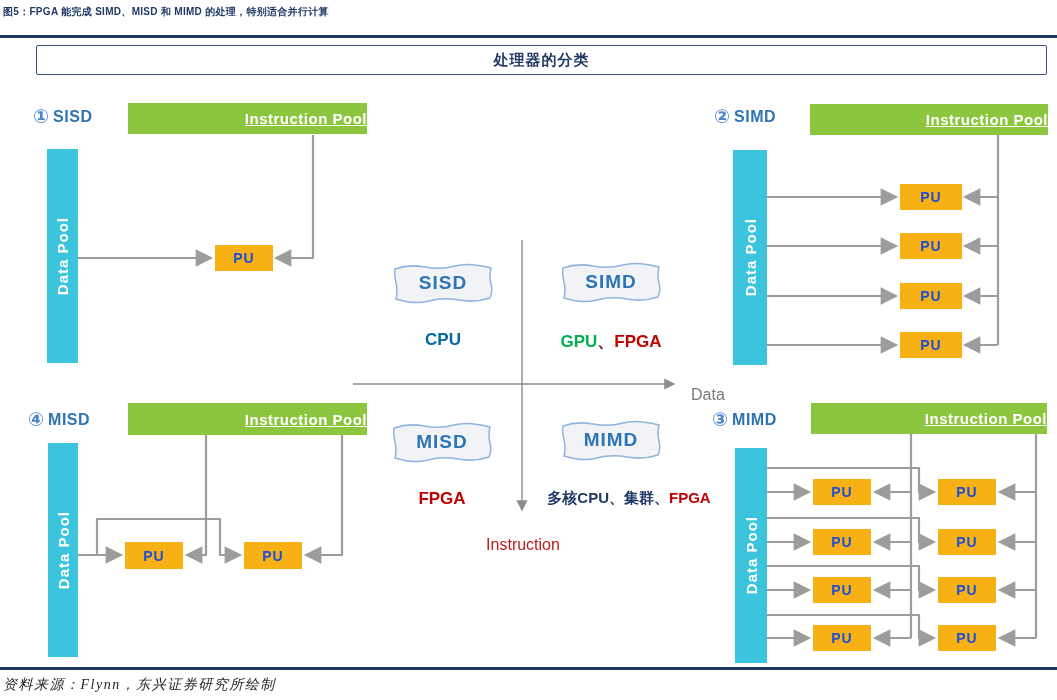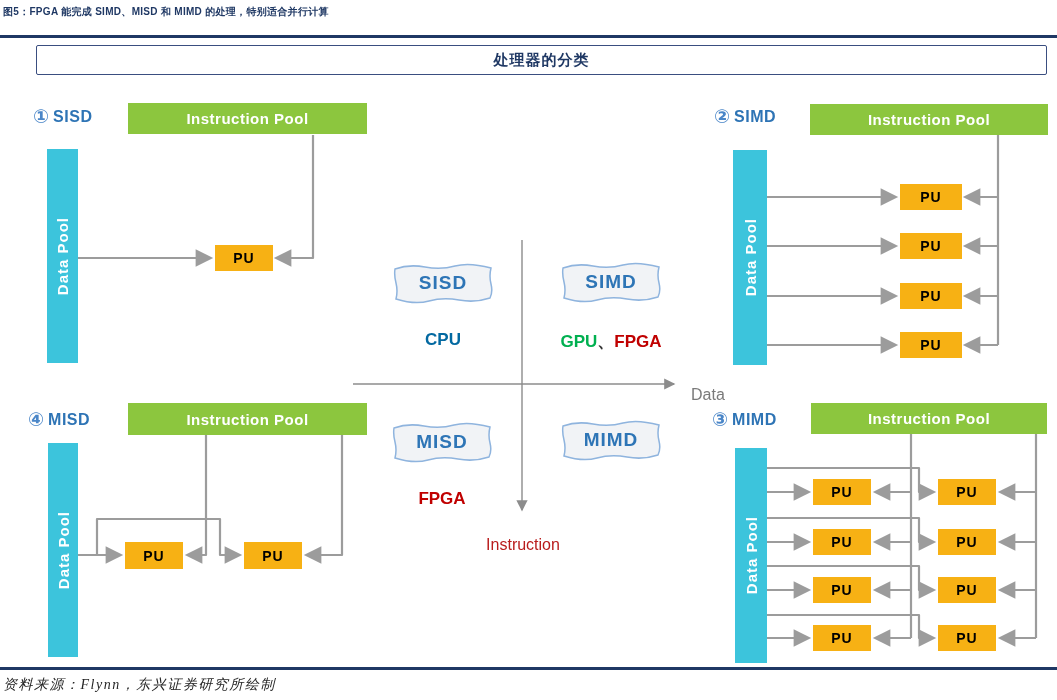--- a/index.html
+++ b/index.html
@@ -13,24 +13,24 @@
         border-radius:2px;background:#fff;display:flex;align-items:center;justify-content:center;
         font-size:15px;font-weight:700;color:#1F3864;letter-spacing:1px;}
   .arrows{position:absolute;left:0;top:0;width:1057px;height:700px;}
   .arrow{stroke:#9C9C9C;stroke-width:2.2;fill:none;stroke-linejoin:round;}
   .gline{stroke:#9C9C9C;stroke-width:2.2;fill:none;stroke-linejoin:round;}
   .axis{stroke:#8C8C8C;stroke-width:1.4;fill:none;}
   .qlabel{position:absolute;display:flex;align-items:center;gap:4px;white-space:nowrap;}
   .qnum{font-size:19px;font-weight:600;color:#4A86C8;line-height:1;}
   .qname{font-size:16px;font-weight:700;color:#2E74B5;letter-spacing:0.5px;}
   .ipool{position:absolute;background:#8CC63E;color:#fff;font-weight:700;font-size:15px;
-        display:flex;align-items:center;justify-content:center;letter-spacing:0.5px;}
+        display:flex;align-items:center;justify-content:flex-end;letter-spacing:0.5px;text-decoration:underline;}
   .dpool{position:absolute;background:#3CC4DC;display:flex;align-items:center;justify-content:center;}
   .vtext{writing-mode:vertical-rl;transform:rotate(180deg);color:#fff;font-weight:700;font-size:15px;letter-spacing:1px;}
-  .pu{position:absolute;background:#F7B114;color:#000000;font-weight:700;font-size:14px;
+  .pu{position:absolute;background:#F7B114;color:#1d4ed8;font-weight:700;font-size:14px;
         display:flex;align-items:center;justify-content:center;letter-spacing:1px;}
   .tag{position:absolute;width:104px;height:42px;}
   .tag svg{position:absolute;left:0;top:0;width:100%;height:100%;}
   .tag-text{position:relative;display:flex;align-items:center;justify-content:center;width:100%;height:100%;
         font-size:19px;font-weight:700;color:#2E75B6;letter-spacing:1px;}
   .tech{position:absolute;text-align:center;font-size:17px;font-weight:700;white-space:nowrap;}
   .tech-sm{font-size:15px;}
   .axis-label{position:absolute;color:#7A7A7A;font-size:16px;}
   .axis-label-v{text-align:center;color:#b91c1c;}
   .source{position:absolute;left:3px;top:676px;font-family:"Liberation Serif","DejaVu Serif",serif;
@@ -209,20 +209,21 @@
   <div class="tag" style="left:559px;top:419px;">
     <svg viewBox="0 0 104 42">
       <path d="M4 7 Q 18 2 34 5 T 64 4 T 100 6 Q 98 14 100 22 T 99 36 Q 84 41 68 38 T 38 39 T 5 37 Q 7 29 5 21 T 4 7 Z" fill="#F1F3F6" stroke="#8FB4DE" stroke-width="1.5"></path>
     </svg>
     <span class="tag-text">MIMD</span>
   </div>
 
   <div class="tech" style="left:391px;top:330px;width:104px;"><span style="color: #0369a1;">CPU</span></div>
   <div class="tech" style="left:549px;top:330px;width:124px;"><span style="color: rgb(0, 176, 80);">GPU</span><span style="color: rgb(51, 51, 51);">、</span><span style="color: rgb(192, 0, 0);">FPGA</span></div>
   <div class="tech" style="left:390px;top:489px;width:104px;"><span style="color: rgb(192, 0, 0);">FPGA</span></div>
+  <div class="tech tech-sm" style="left:534px;top:489px;width:190px;"><span style="color: rgb(31, 56, 100);">多核CPU、集群、</span><span style="color: rgb(192, 0, 0);">FPGA</span></div>
 
   <div class="axis-label" style="left:691px;top:386px;">Data</div>
   <div class="axis-label axis-label-v" style="left:470px;top:536px;width:106px;">Instruction</div>
 
   <div class="rule rule-bottom"></div>
   <div class="source">资料来源：Flynn，东兴证券研究所绘制</div>
 
 </div>
 
 </body></html>

